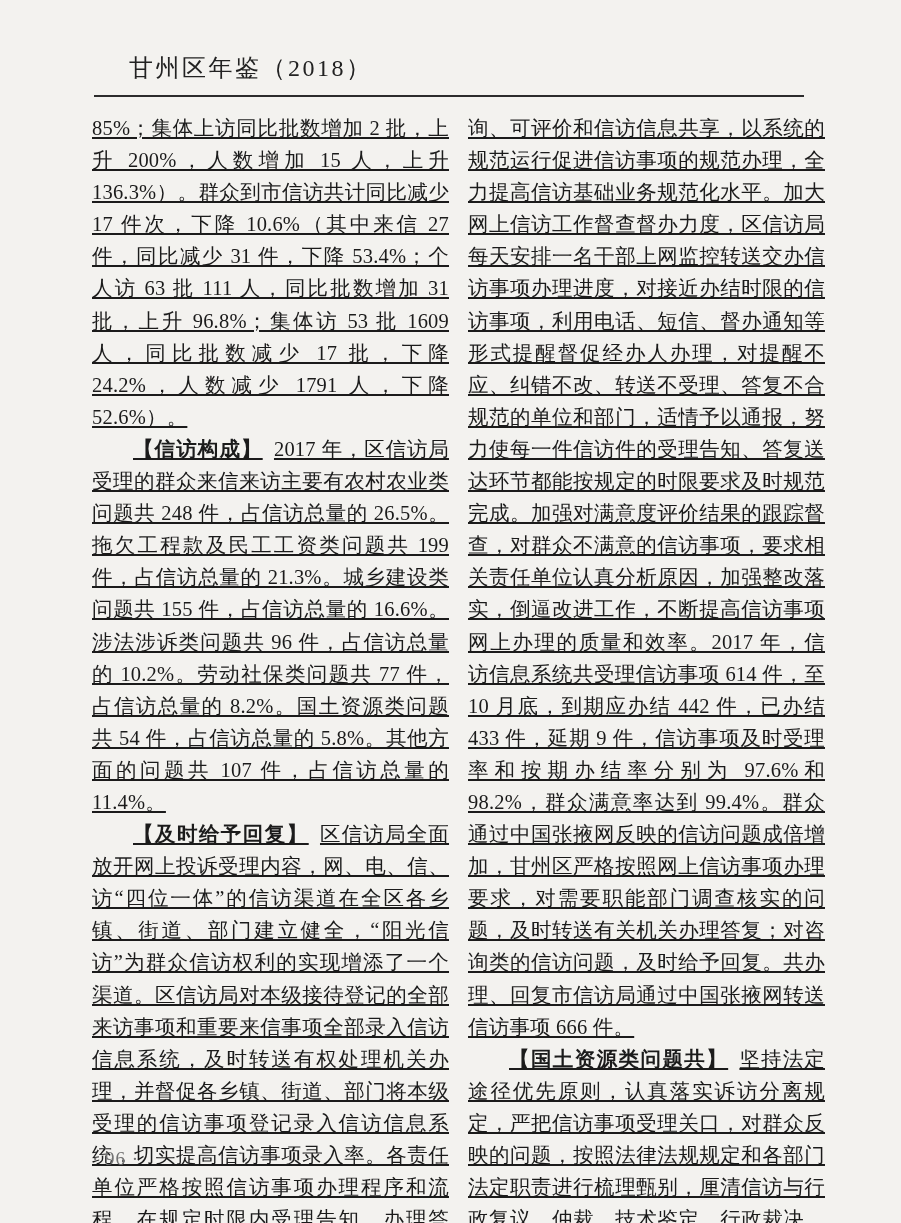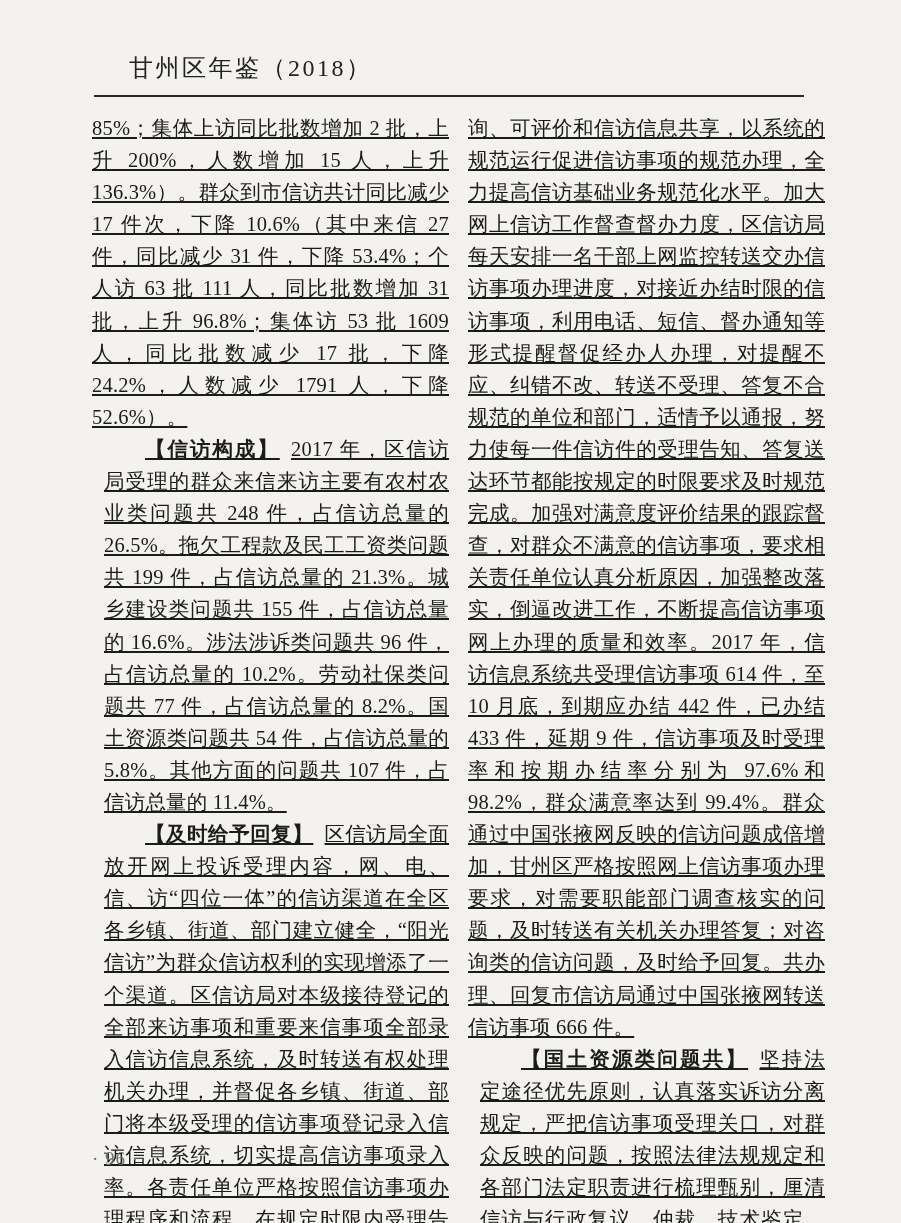--- a/index.html
+++ b/index.html
@@ -48,21 +48,20 @@
     text-align: justify;
     text-justify: inter-ideograph;
     letter-spacing: 0.2px;
   }
   .column p {
     margin: 0;
     text-decoration: underline;
   }
   .column p.indent {
     text-indent: 2em;
-    margin-left: 12px;
   }
   .entry-heading {
     font-family: "Liberation Sans", "DejaVu Sans", sans-serif;
     font-weight: bold;
     margin-right: 0.55em;
     letter-spacing: 0.5px;
   }
   .page-number {
     position: absolute;
     left: 92px;

